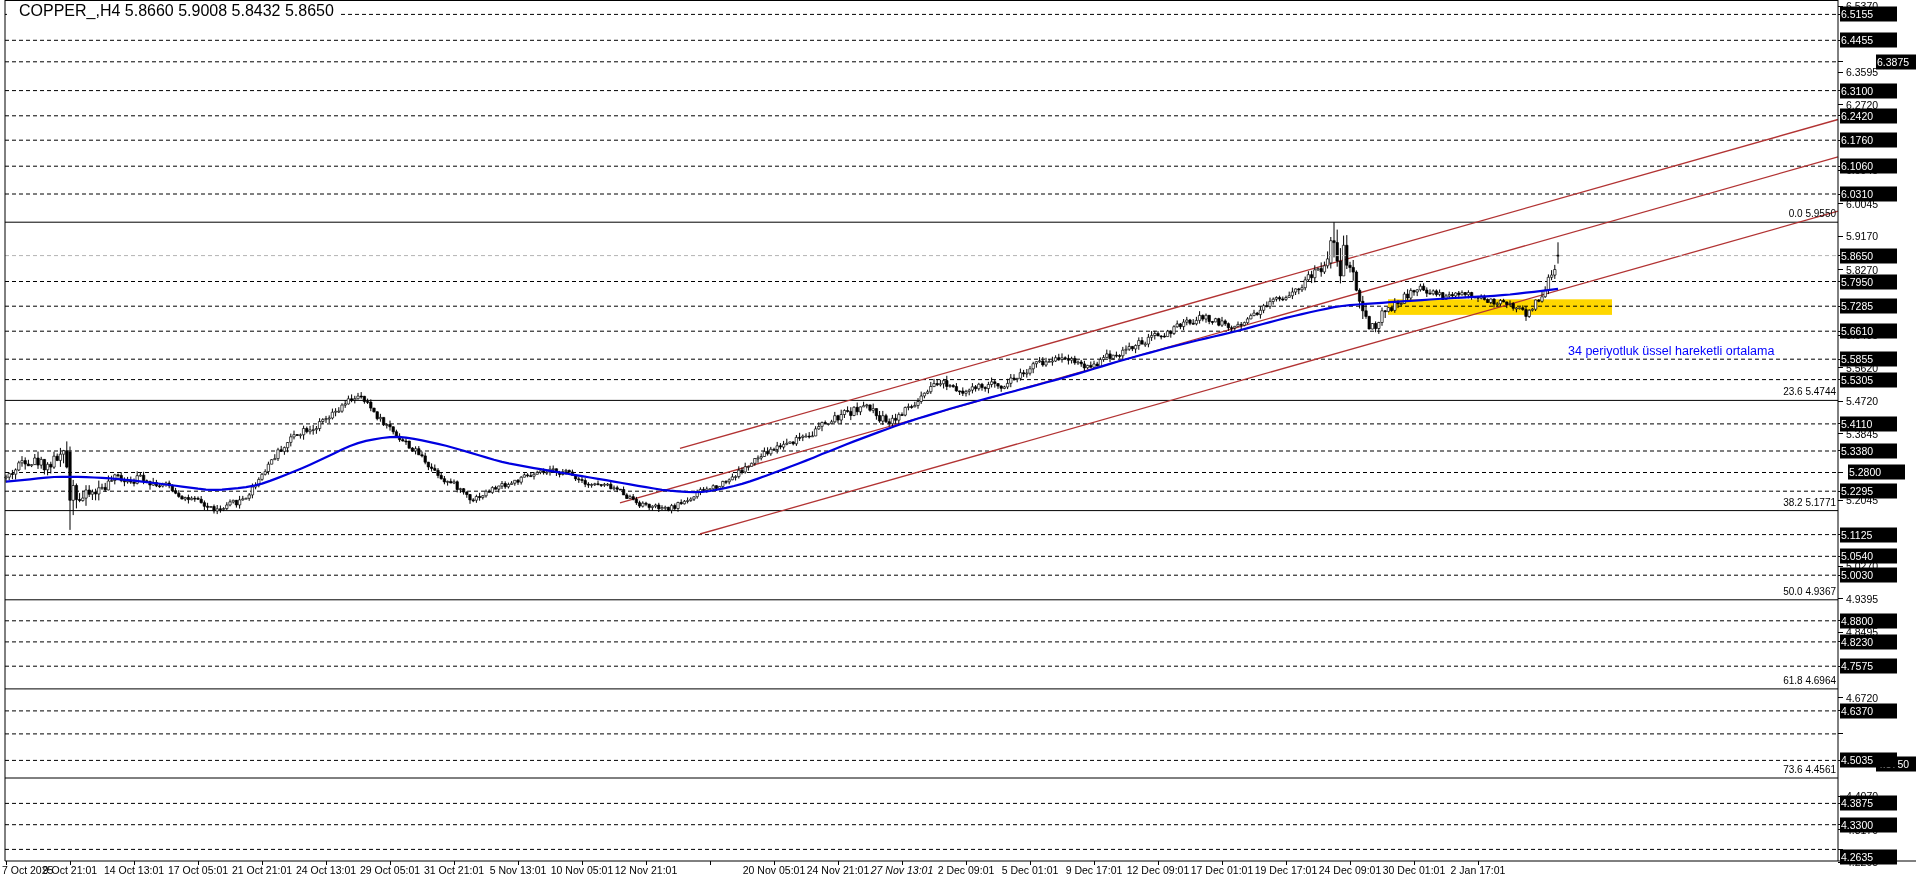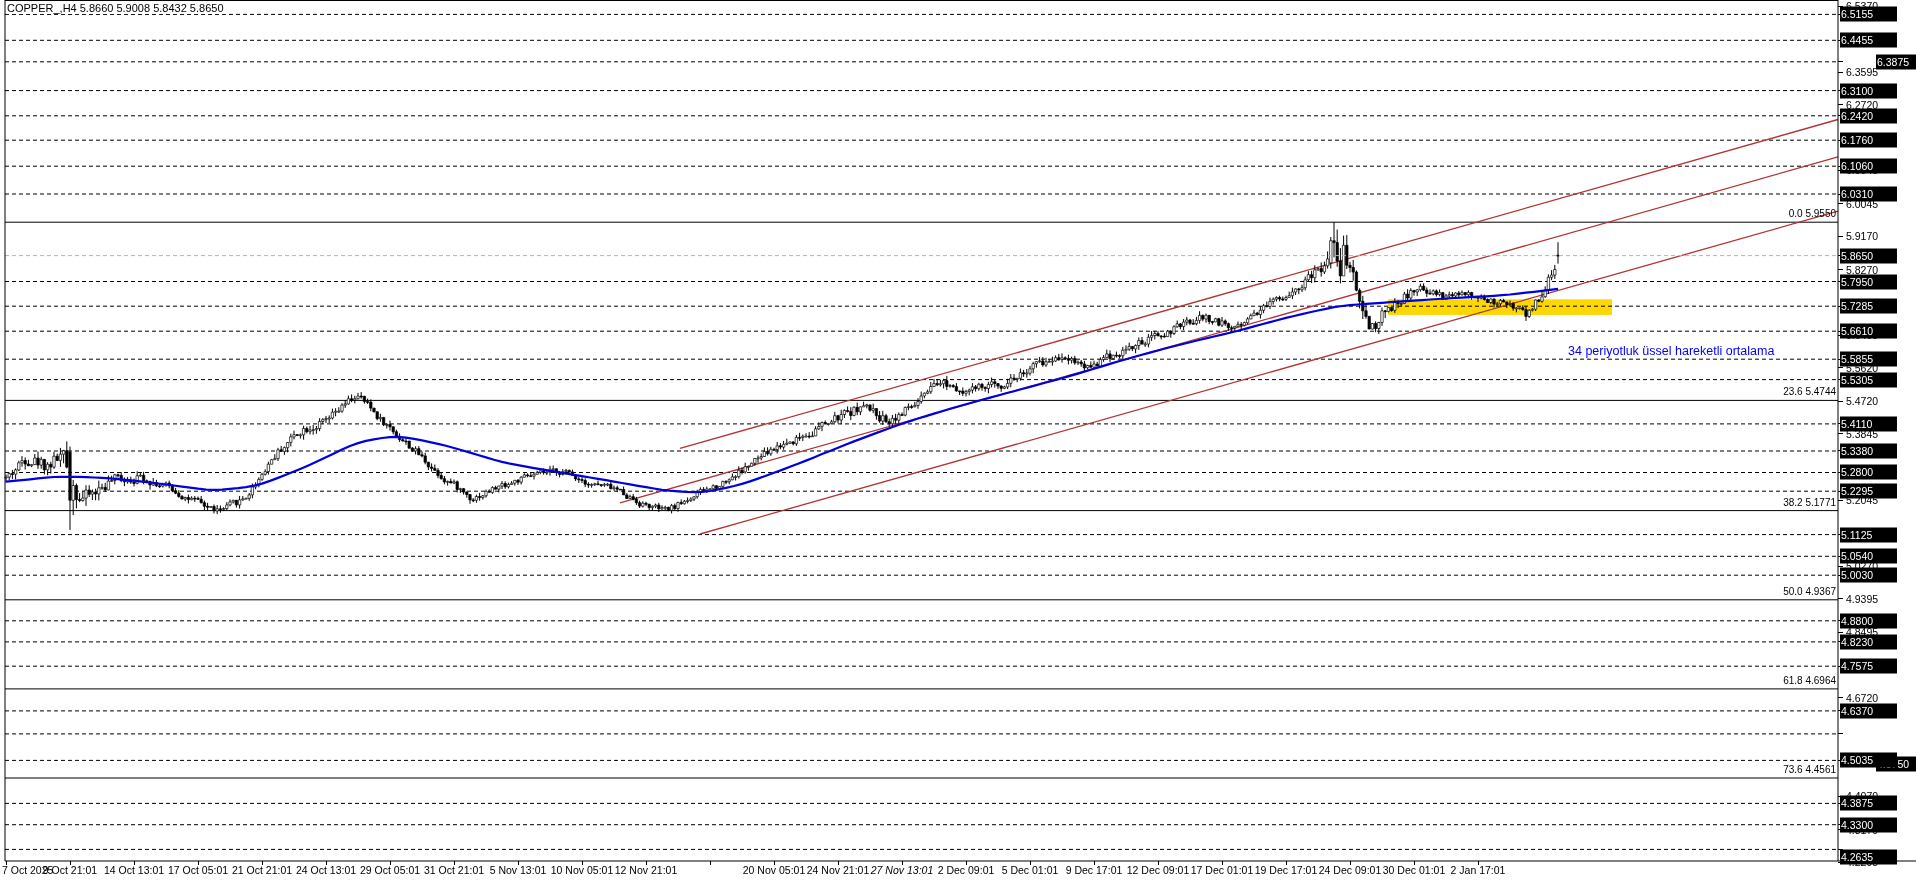--- a/index.html
+++ b/index.html
@@ -1,21 +1,21 @@
 <!DOCTYPE html>
 <html><head>
 <meta charset="utf-8">
 <style>
   html,body{margin:0;padding:0;background:#e8e8e8;}
   #window{position:relative;width:1916px;height:888px;background:#ffffff;
     font-family:"Liberation Sans",sans-serif;overflow:hidden;}
   #plot{position:absolute;left:0;top:0;}
   #labels{position:absolute;left:0;top:0;width:1916px;height:888px;pointer-events:none;}
   .lab{position:absolute;white-space:nowrap;}
-  #chart-title{position:absolute;left:7px;top:2px;font-size:11px;color:#000;background:#fff;padding:0 4px 0 0;}
+  #chart-title{position:absolute;left:7px;top:2px;font-size:16px;color:#000;background:#fff;padding:0 4px 0 12px;}
   #ema-note{position:absolute;left:1568px;top:344px;font-size:12.5px;color:#0000ff;}
   .ptick{font-size:10.5px;color:#000;left:1846px;transform:translateY(-50%);}
   .ptag{left:1840px;width:56px;height:15px;background:#000;color:#fff;font-size:10.5px;
         line-height:15px;padding-left:1px;transform:translateY(-50%);}
   .ttick{font-size:10.5px;color:#000;top:864px;transform:translateX(-50%);}
   .ttick.first{transform:none;}
   .fiblab{font-size:10px;color:#000;text-align:right;}
   .axmark{background:#000;}
 </style>
 </head>
@@ -157,21 +157,21 @@
         <div class="lab ptag" style="top: 331.2px;">5.6610</div>
         <div class="lab axmark" style="left: 1838px; top: 358.695px; width: 5px; height: 1px;"></div>
         <div class="lab ptag" style="top: 359.195px;">5.5855</div>
         <div class="lab axmark" style="left: 1838px; top: 379.089px; width: 5px; height: 1px;"></div>
         <div class="lab ptag" style="top: 379.589px;">5.5305</div>
         <div class="lab axmark" style="left: 1838px; top: 423.4px; width: 5px; height: 1px;"></div>
         <div class="lab ptag" style="top: 423.9px;">5.4110</div>
         <div class="lab axmark" style="left: 1838px; top: 450.468px; width: 5px; height: 1px;"></div>
         <div class="lab ptag" style="top: 450.968px;">5.3380</div>
         <div class="lab axmark" style="left: 1838px; top: 471.975px; width: 5px; height: 1px;"></div>
-        <div class="lab ptag" style="top: 472.475px;">5.2800</div>
+        <div class="lab ptag" style="top: 472.475px; margin-left: 8px;">5.2800</div>
         <div class="lab axmark" style="left: 1838px; top: 490.7px; width: 5px; height: 1px;"></div>
         <div class="lab ptag" style="top: 491.2px;">5.2295</div>
         <div class="lab axmark" style="left: 1838px; top: 534.084px; width: 5px; height: 1px;"></div>
         <div class="lab ptag" style="top: 534.584px;">5.1125</div>
         <div class="lab axmark" style="left: 1838px; top: 555.775px; width: 5px; height: 1px;"></div>
         <div class="lab ptag" style="top: 556.275px;">5.0540</div>
         <div class="lab axmark" style="left: 1838px; top: 574.686px; width: 5px; height: 1px;"></div>
         <div class="lab ptag" style="top: 575.186px;">5.0030</div>
         <div class="lab axmark" style="left: 1838px; top: 620.295px; width: 5px; height: 1px;"></div>
         <div class="lab ptag" style="top: 620.795px;">4.8800</div>

